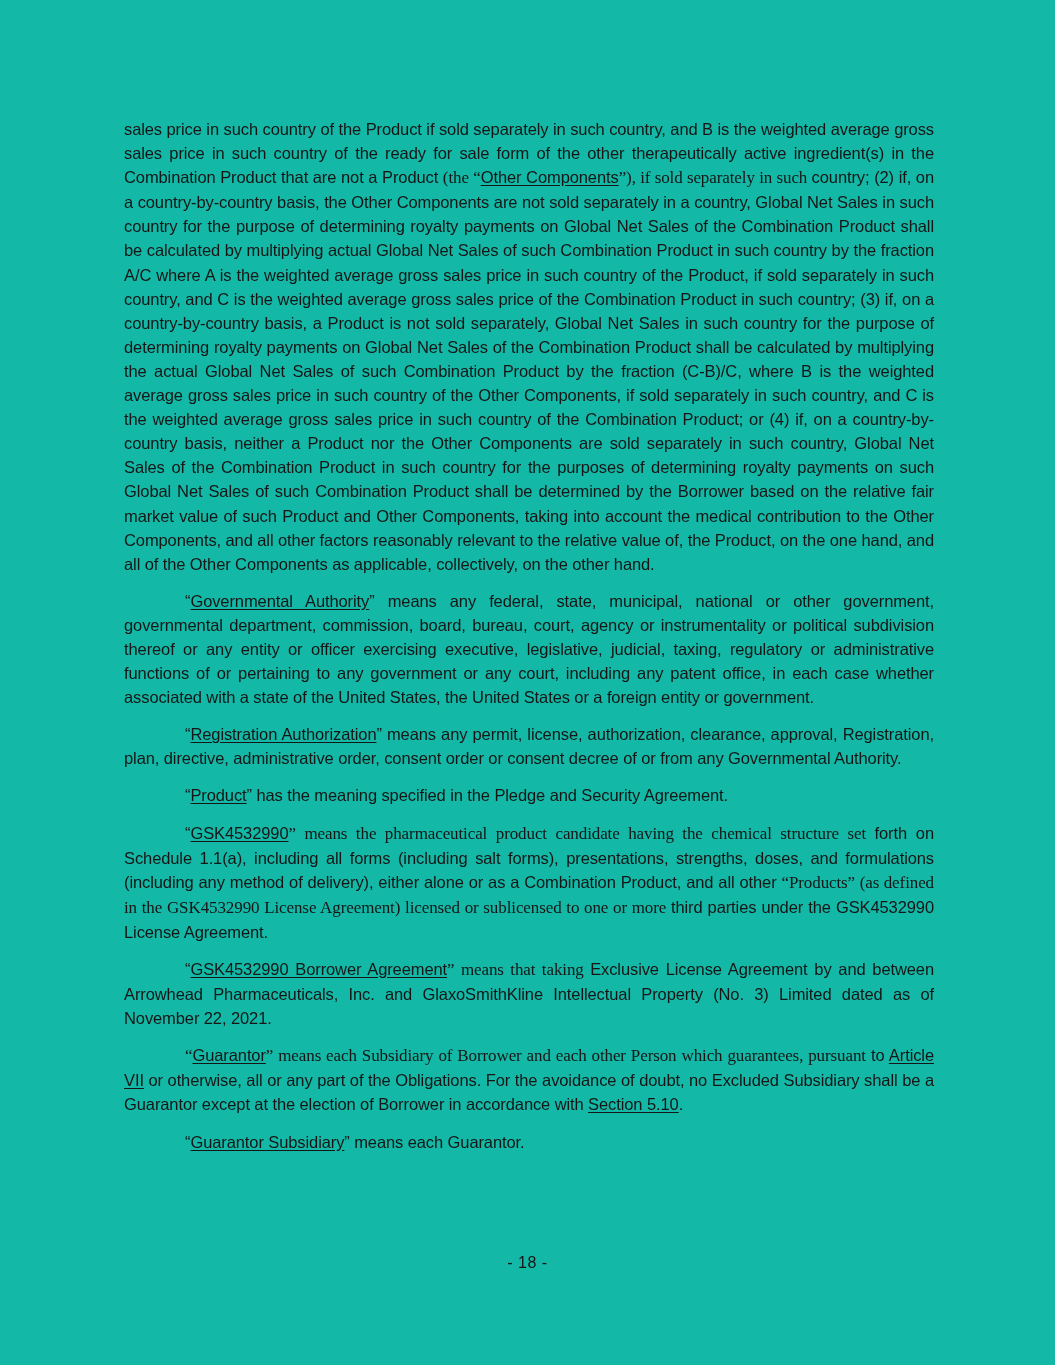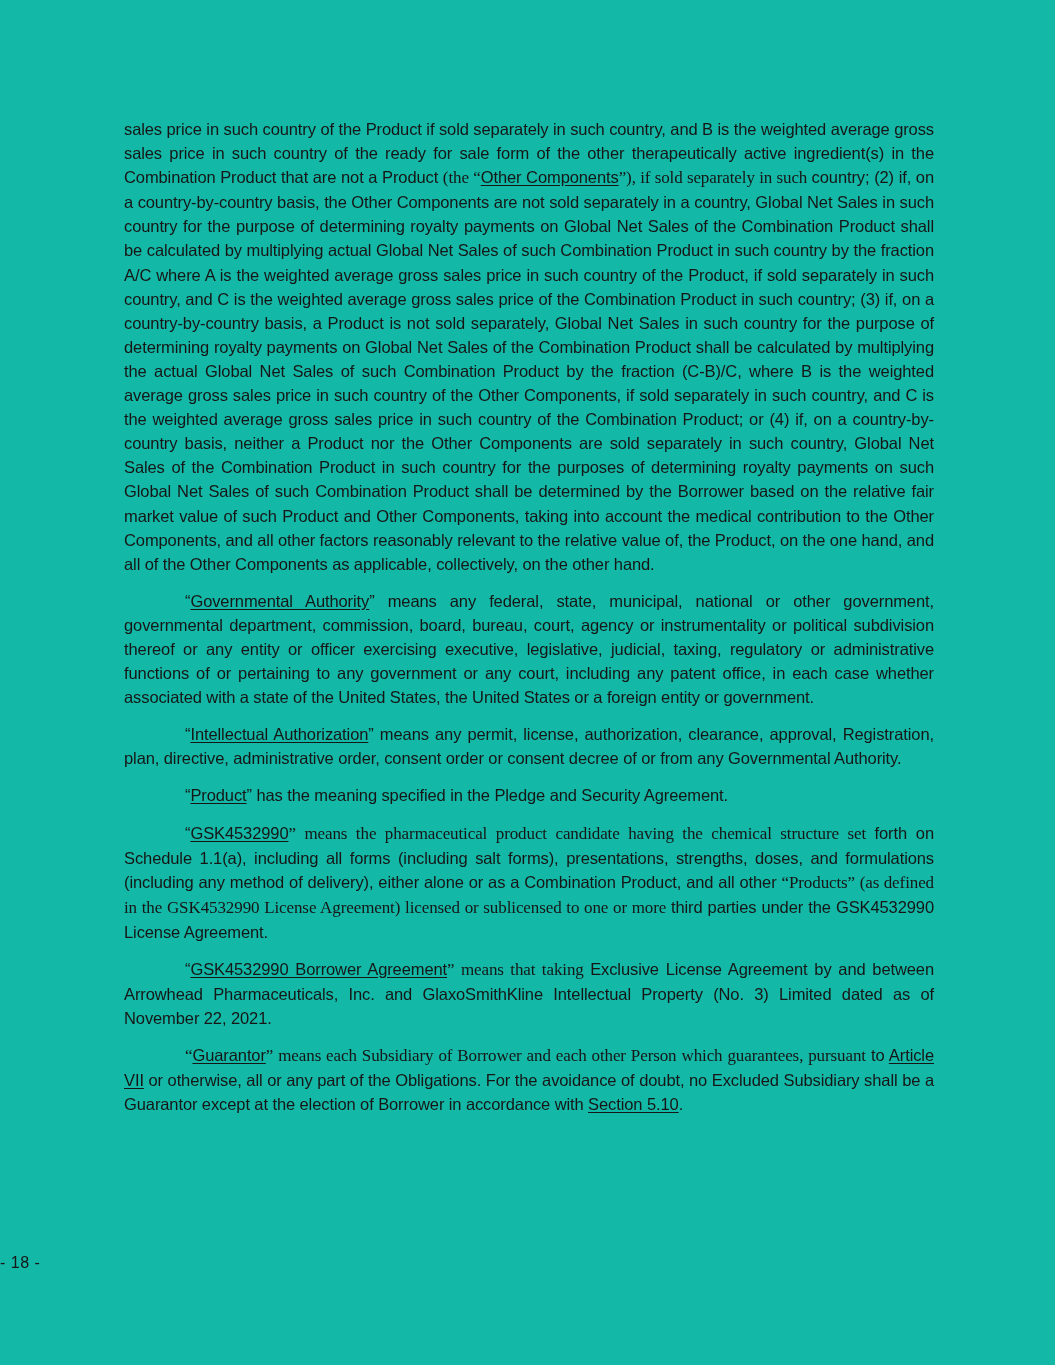--- a/index.html
+++ b/index.html
@@ -38,32 +38,34 @@
   }
   .serif {
     font-family: "Liberation Serif", serif;
     font-size: 17px;
   }
   .footer {
     position: absolute;
     left: 0;
     top: 1254px;
     width: 1055px;
+    text-align: center;
     font-size: 16px;
     letter-spacing: 0.5px;
     color: #161616;
   }
 </style>
 </head>
 <body>
 
 <div class="page">
   <div class="text-block">
       <p class="para"><span>sales price in such country of the Product if sold separately in such country, and B is the weighted average gross sales price in such country of the ready for sale form of the other therapeutically active ingredient(s) in the Combination Product that are not a Product </span><span class="serif">(the “</span><span class="u">Other Components</span><span class="serif">”), if sold separately in such </span><span>country; (2) if, on a country-by-country basis, the Other Components are not sold separately in a country, Global Net Sales in such country for the purpose of determining royalty payments on Global Net Sales of the Combination Product shall be calculated by multiplying actual Global Net Sales of such Combination Product in such country by the fraction A/C where A is the weighted average gross sales price in such country of the Product, if sold separately in such country, and C is the weighted average gross sales price of the Combination Product in such country; (3) if, on a country-by-country basis, a Product is not sold separately, Global Net Sales in such country for the purpose of determining royalty payments on Global Net Sales of the Combination Product shall be calculated by multiplying the actual Global Net Sales of such Combination Product by the fraction (C-B)/C, where B is the weighted average gross sales price in such country of the Other Components, if sold separately in such country, and C is the weighted average gross sales price in such country of the Combination Product; or (4) if, on a country-by-country basis, neither a Product nor the Other Components are sold separately in such country, Global Net Sales of the Combination Product in such country for the purposes of determining royalty payments on such Global Net Sales of such Combination Product shall be determined by the Borrower based on the relative fair market value of such Product and Other Components, taking into account the medical contribution to the Other Components, and all other factors reasonably relevant to the relative value of, the Product, on the one hand, and all of the Other Components as applicable, collectively, on the other hand.</span></p>
       <p class="para indent"><span>“</span><span class="u">Governmental Authority</span><span>” means any federal, state, municipal, national or other government, governmental department, commission, board, bureau, court, agency or instrumentality or political subdivision thereof or any entity or officer exercising executive, legislative, judicial, taxing, regulatory or administrative functions of or pertaining to any government or any court, including any patent office, in each case whether associated with a state of the United States, the United States or a foreign entity or government.</span></p>
-      <p class="para indent"><span>“</span><span class="u">Intellectual Authorization</span><span>” means any permit, license, authorization, clearance, approval, Registration, plan, directive, administrative order, consent order or consent decree of or from any Governmental Authority.</span></p>
+      <p class="para indent"><span>“</span><span class="u">Registration Authorization</span><span>” means any permit, license, authorization, clearance, approval, Registration, plan, directive, administrative order, consent order or consent decree of or from any Governmental Authority.</span></p>
       <p class="para indent"><span>“</span><span class="u">Product</span><span>” has the meaning specified in the Pledge and Security Agreement.</span></p>
       <p class="para indent"><span>“</span><span class="u">GSK4532990</span><span class="serif">” means the pharmaceutical product candidate having the chemical structure set </span><span>forth on Schedule 1.1(a), including all forms (including salt forms), presentations, strengths, doses, and formulations (including any method of delivery), either alone or as a Combination Product, and all other </span><span class="serif">“Products”  (as defined in the GSK4532990 License Agreement) licensed or sublicensed to one or more </span><span>third parties under the GSK4532990 License Agreement.</span></p>
       <p class="para indent"><span>“</span><span class="u">GSK4532990 Borrower Agreement</span><span class="serif">” means that taking </span><span>Exclusive License Agreement by and between Arrowhead Pharmaceuticals, Inc. and GlaxoSmithKline Intellectual Property (No. 3) Limited dated as of November 22, 2021.</span></p>
       <p class="para indent"><span class="serif">“</span><span class="u">Guarantor</span><span class="serif">” means each Subsidiary of Borrower and each other Person which guarantees, pursuant </span><span>to </span><span class="u">Article VII</span><span> or otherwise, all or any part of the Obligations. For the avoidance of doubt, no Excluded Subsidiary shall be a Guarantor except at the election of Borrower in accordance with </span><span class="u">Section 5.10</span><span>.</span></p>
+      <p class="para indent"><span>“</span><span class="u">Guarantor Subsidiary</span><span>” means each Guarantor.</span></p>
     </div>
   <div class="footer">- 18 -</div>
 </div>
 
 </body></html>

